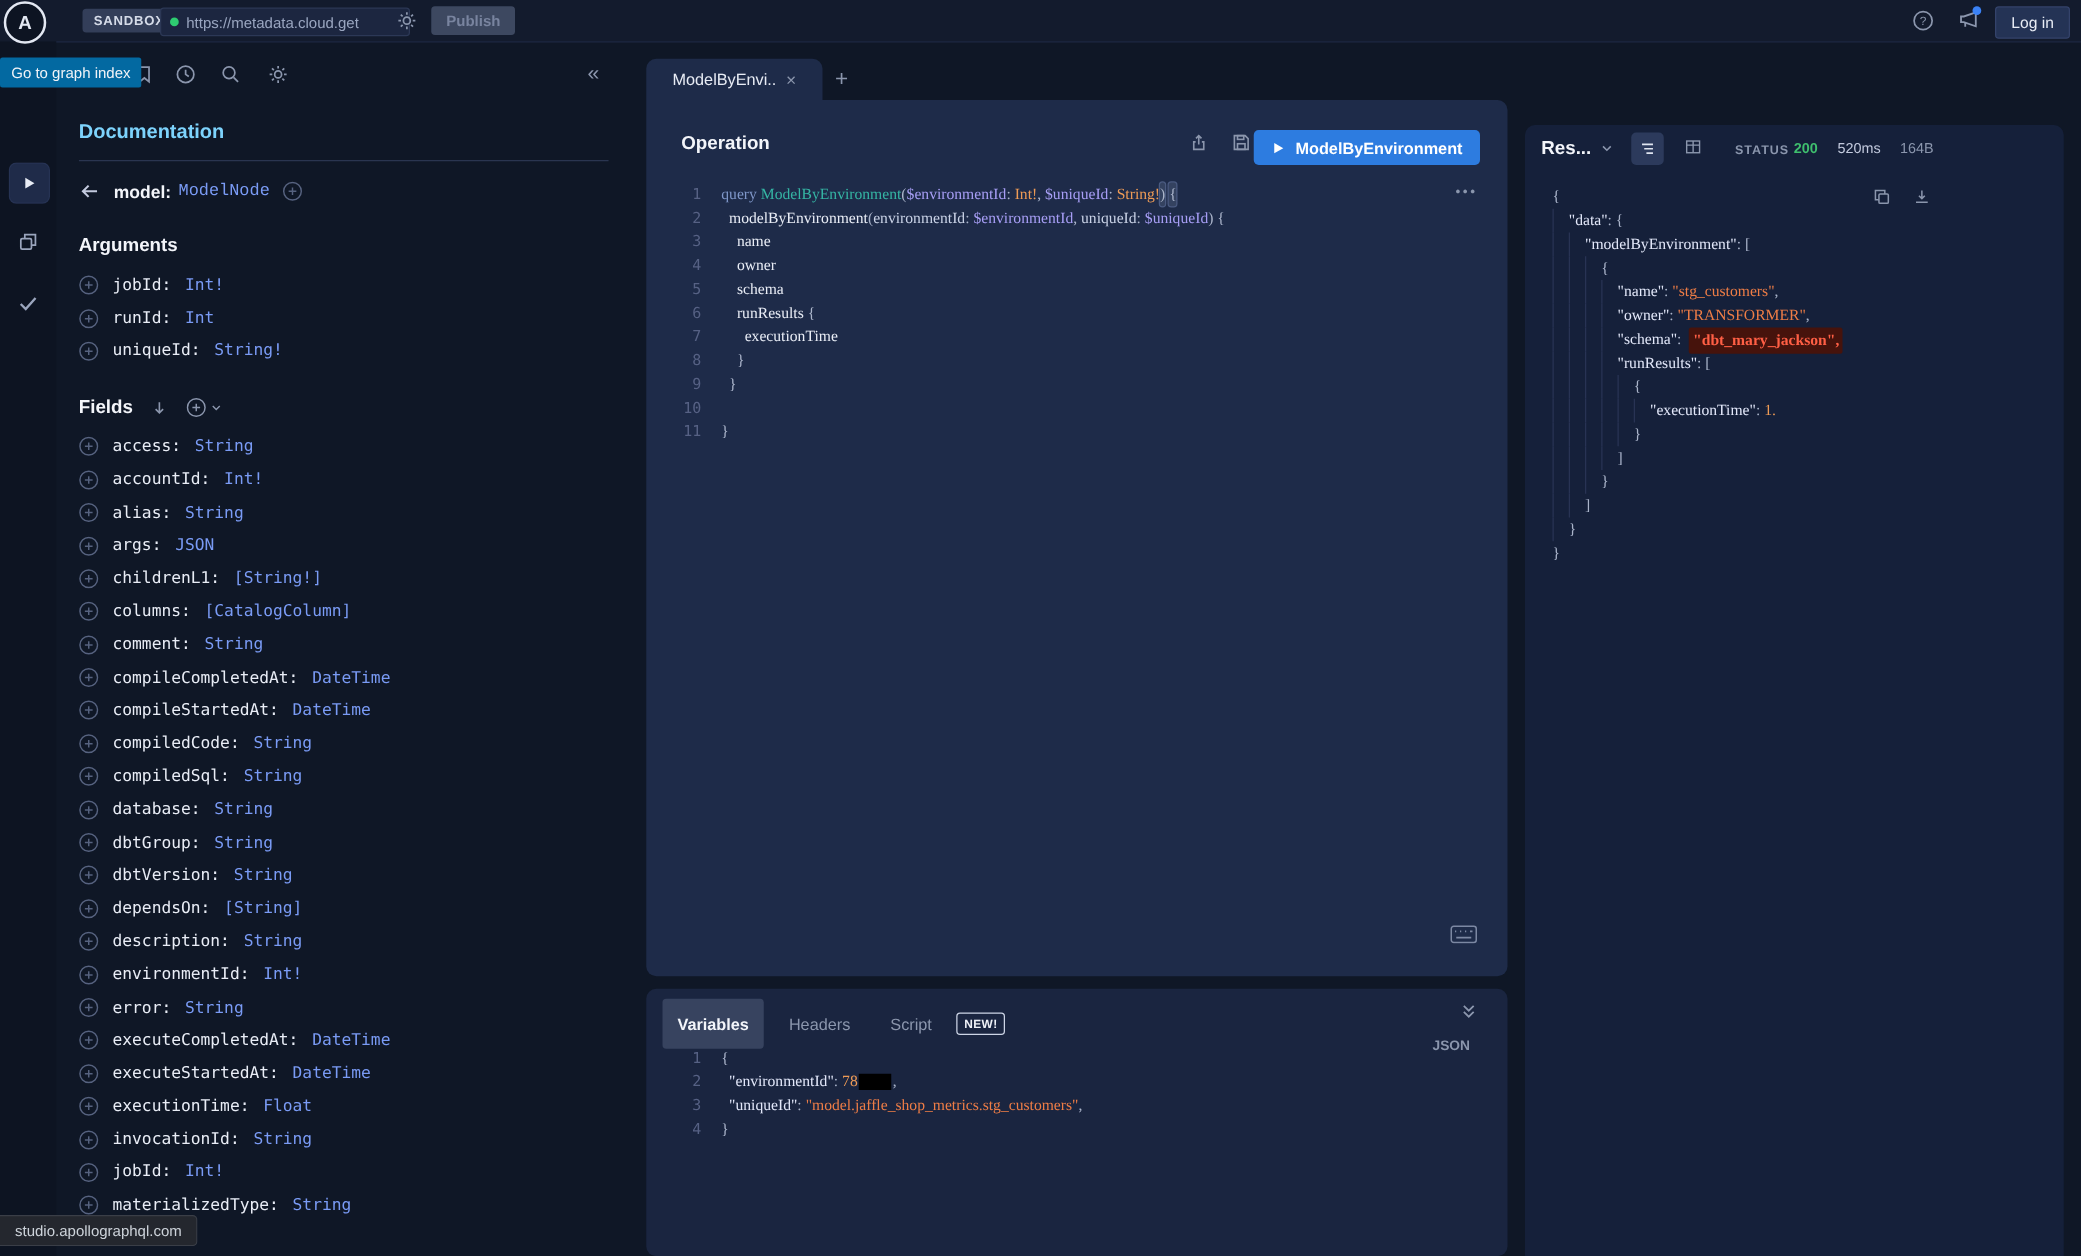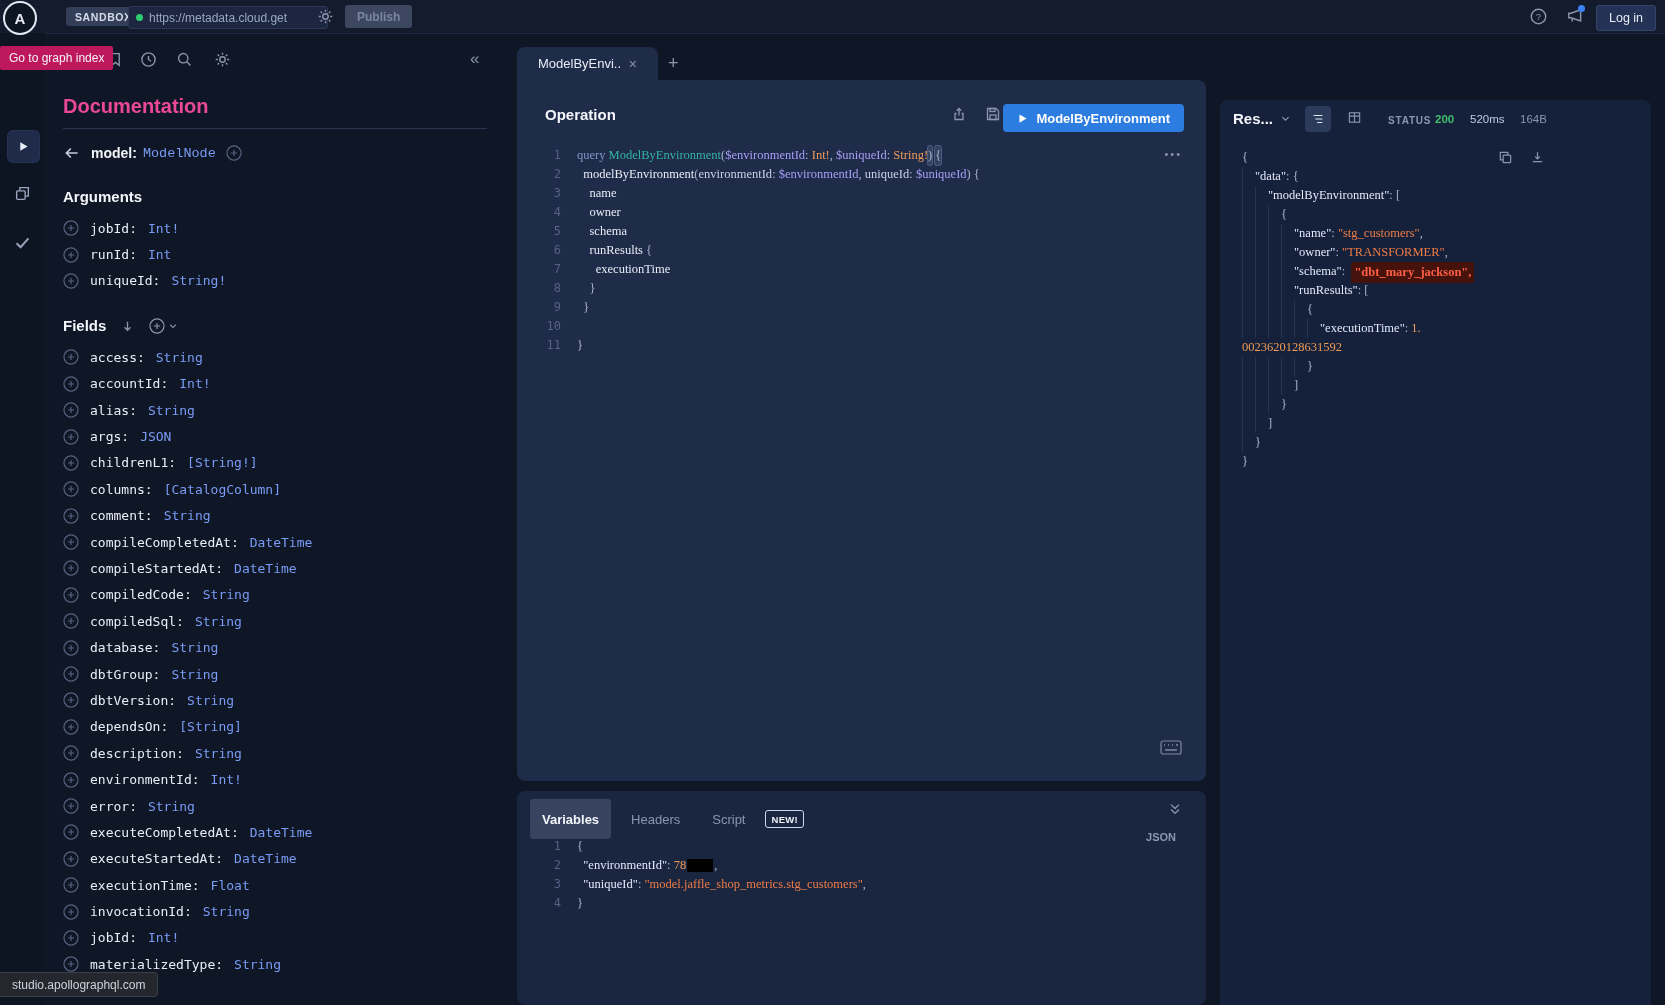--- a/index.html
+++ b/index.html
@@ -30,31 +30,31 @@
   #login-btn{position:absolute;left:1596px;top:5px;height:24px;padding:0 12px;background:#243355;border:1px solid #34436b;
     border-radius:3px;display:flex;align-items:center;font-size:12.5px;color:#e8ecf5}
 
   
   #rail{position:absolute;left:0;top:33px;width:45px;height:972px;background:#0d1422}
   #rail-explorer{position:absolute;left:7px;top:97px;width:31px;height:31px;background:#1f2b49;
     border:1px solid #45568033;border-radius:6px;display:flex;align-items:center;justify-content:center}
   #rail-schema{position:absolute;left:14px;top:152px}
   #rail-checks{position:absolute;left:13px;top:200px}
 
-  #tooltip{position:absolute;left:0;top:46px;background:#be185d;color:#f2f4f8;font-size:12px;
+  #tooltip{position:absolute;left:0;top:46px;background:#0369a1;color:#f2f4f8;font-size:12px;
     padding:5px 9px;border-radius:2px;z-index:100;white-space:nowrap}
 
   
   .tb-ic{position:absolute;top:51px}
   #ic-bookmark{left:107px}#ic-history{left:140px}#ic-search{left:176px}#ic-gear2{left:214px}
   #ic-collapse{left:470px;top:50px;color:#8b96ad;font-size:17px;line-height:17px}
 
   
   #doc{position:absolute;left:63px;top:96px;width:424px;height:909px;overflow:hidden}
-  #doc-title{font-size:20px;font-weight:bold;color:#ec4899;line-height:20px}
+  #doc-title{font-size:16px;font-weight:bold;color:#7dd3fc;line-height:20px}
   #doc-divider{height:1px;background:#2a3550;margin:12px 0 0 0}
   #model-row{display:flex;align-items:center;gap:10px;margin-top:12px;height:24px}
   #model-kind{font-size:14px;font-weight:bold;color:#f3f5fa}
   #model-type{font-family:Liberation Mono, monospace;font-size:13.5px;color:#7a9bf5;margin-left:-4px}
   .doc-h{font-size:15px;font-weight:bold;color:#f3f5fa;margin-top:22px;line-height:20px}
   .doc-list{margin-top:8px}
   .doc-row{display:flex;align-items:center;height:26.4px;gap:11px}
   .f-name{font-family:"DejaVu Sans Mono",monospace;font-size:13px;color:#e9edf6;white-space:pre}
   .f-type{font-family:"DejaVu Sans Mono",monospace;font-size:13px;color:#7a9bf5;white-space:pre}
   #fields-hrow{display:flex;align-items:center;gap:14px;margin-top:22px}
@@ -831,25 +831,20 @@
           <span class="guide"></span>
           <span class="guide"></span>
           <span class="guide"></span>
           <span class="tk key">"executionTime"</span>
           <span class="tk p">: </span>
           <span class="tk num">1.</span>
         </span>
       </div>
       <div class="crow">
         <span class="ccontent">
-          <span class="tk num">0023620128631592</span>
-        </span>
-      </div>
-      <div class="crow">
-        <span class="ccontent">
           <span class="guide"></span>
           <span class="guide"></span>
           <span class="guide"></span>
           <span class="guide"></span>
           <span class="guide"></span>
           <span class="tk p">}</span>
         </span>
       </div>
       <div class="crow">
         <span class="ccontent">

